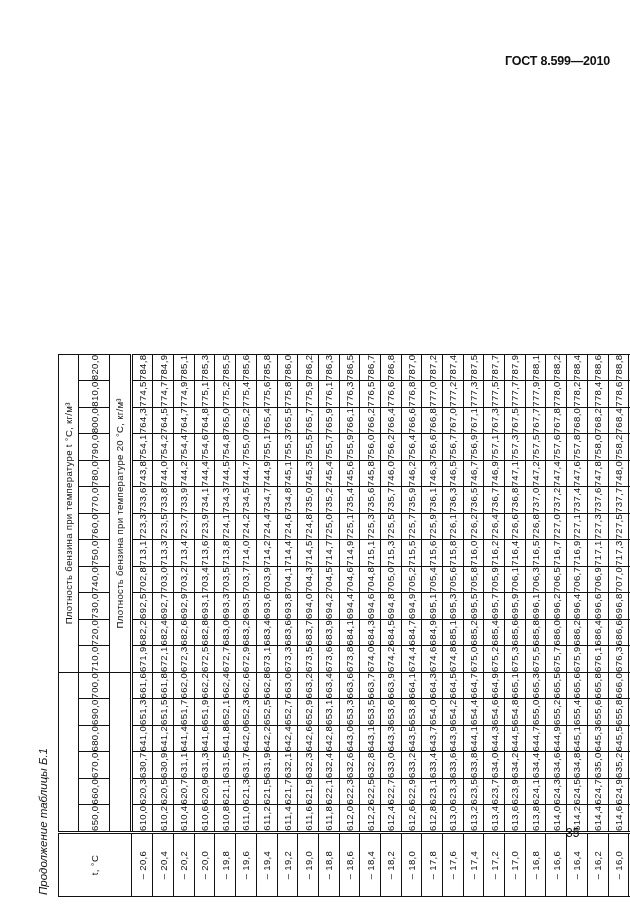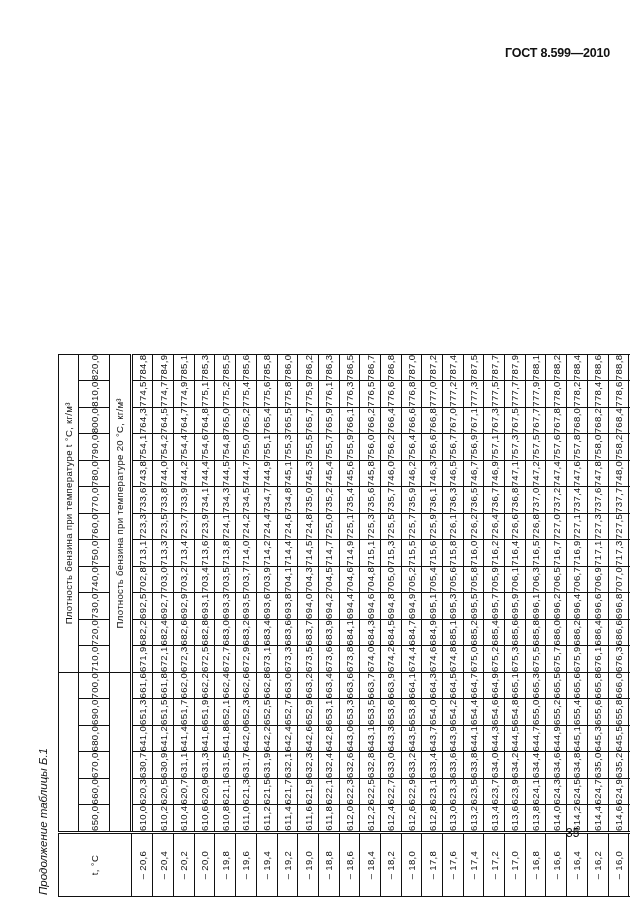--- a/index.html
+++ b/index.html
@@ -1,17 +1,17 @@
 <!DOCTYPE html>
 <html><head>
 <meta charset="utf-8">
 <style>
   html, body { margin:0; padding:0; background:#fff; }
   body { width:630px; height:913px; position:relative; overflow:hidden; font-family:"Liberation Sans", sans-serif; color:#111; }
-  .std { position:absolute; top:46px; right:20px; font-weight:bold; font-size:12.5px; letter-spacing:-0.2px; }
+  .std { position:absolute; top:54px; right:20px; font-weight:bold; font-size:12.5px; letter-spacing:-0.2px; }
   .pagenum { position:absolute; top:826px; left:566px; font-size:12px; }
   
   .rot {
     position:absolute;
     left:34px; top:897px;
     width:812px; height:575px;
     transform-origin:0 0;
     transform:rotate(-90deg);
   }
   .caption { font-style:italic; font-size:11.5px; height:24px; line-height:18px; padding-left:2px; }

